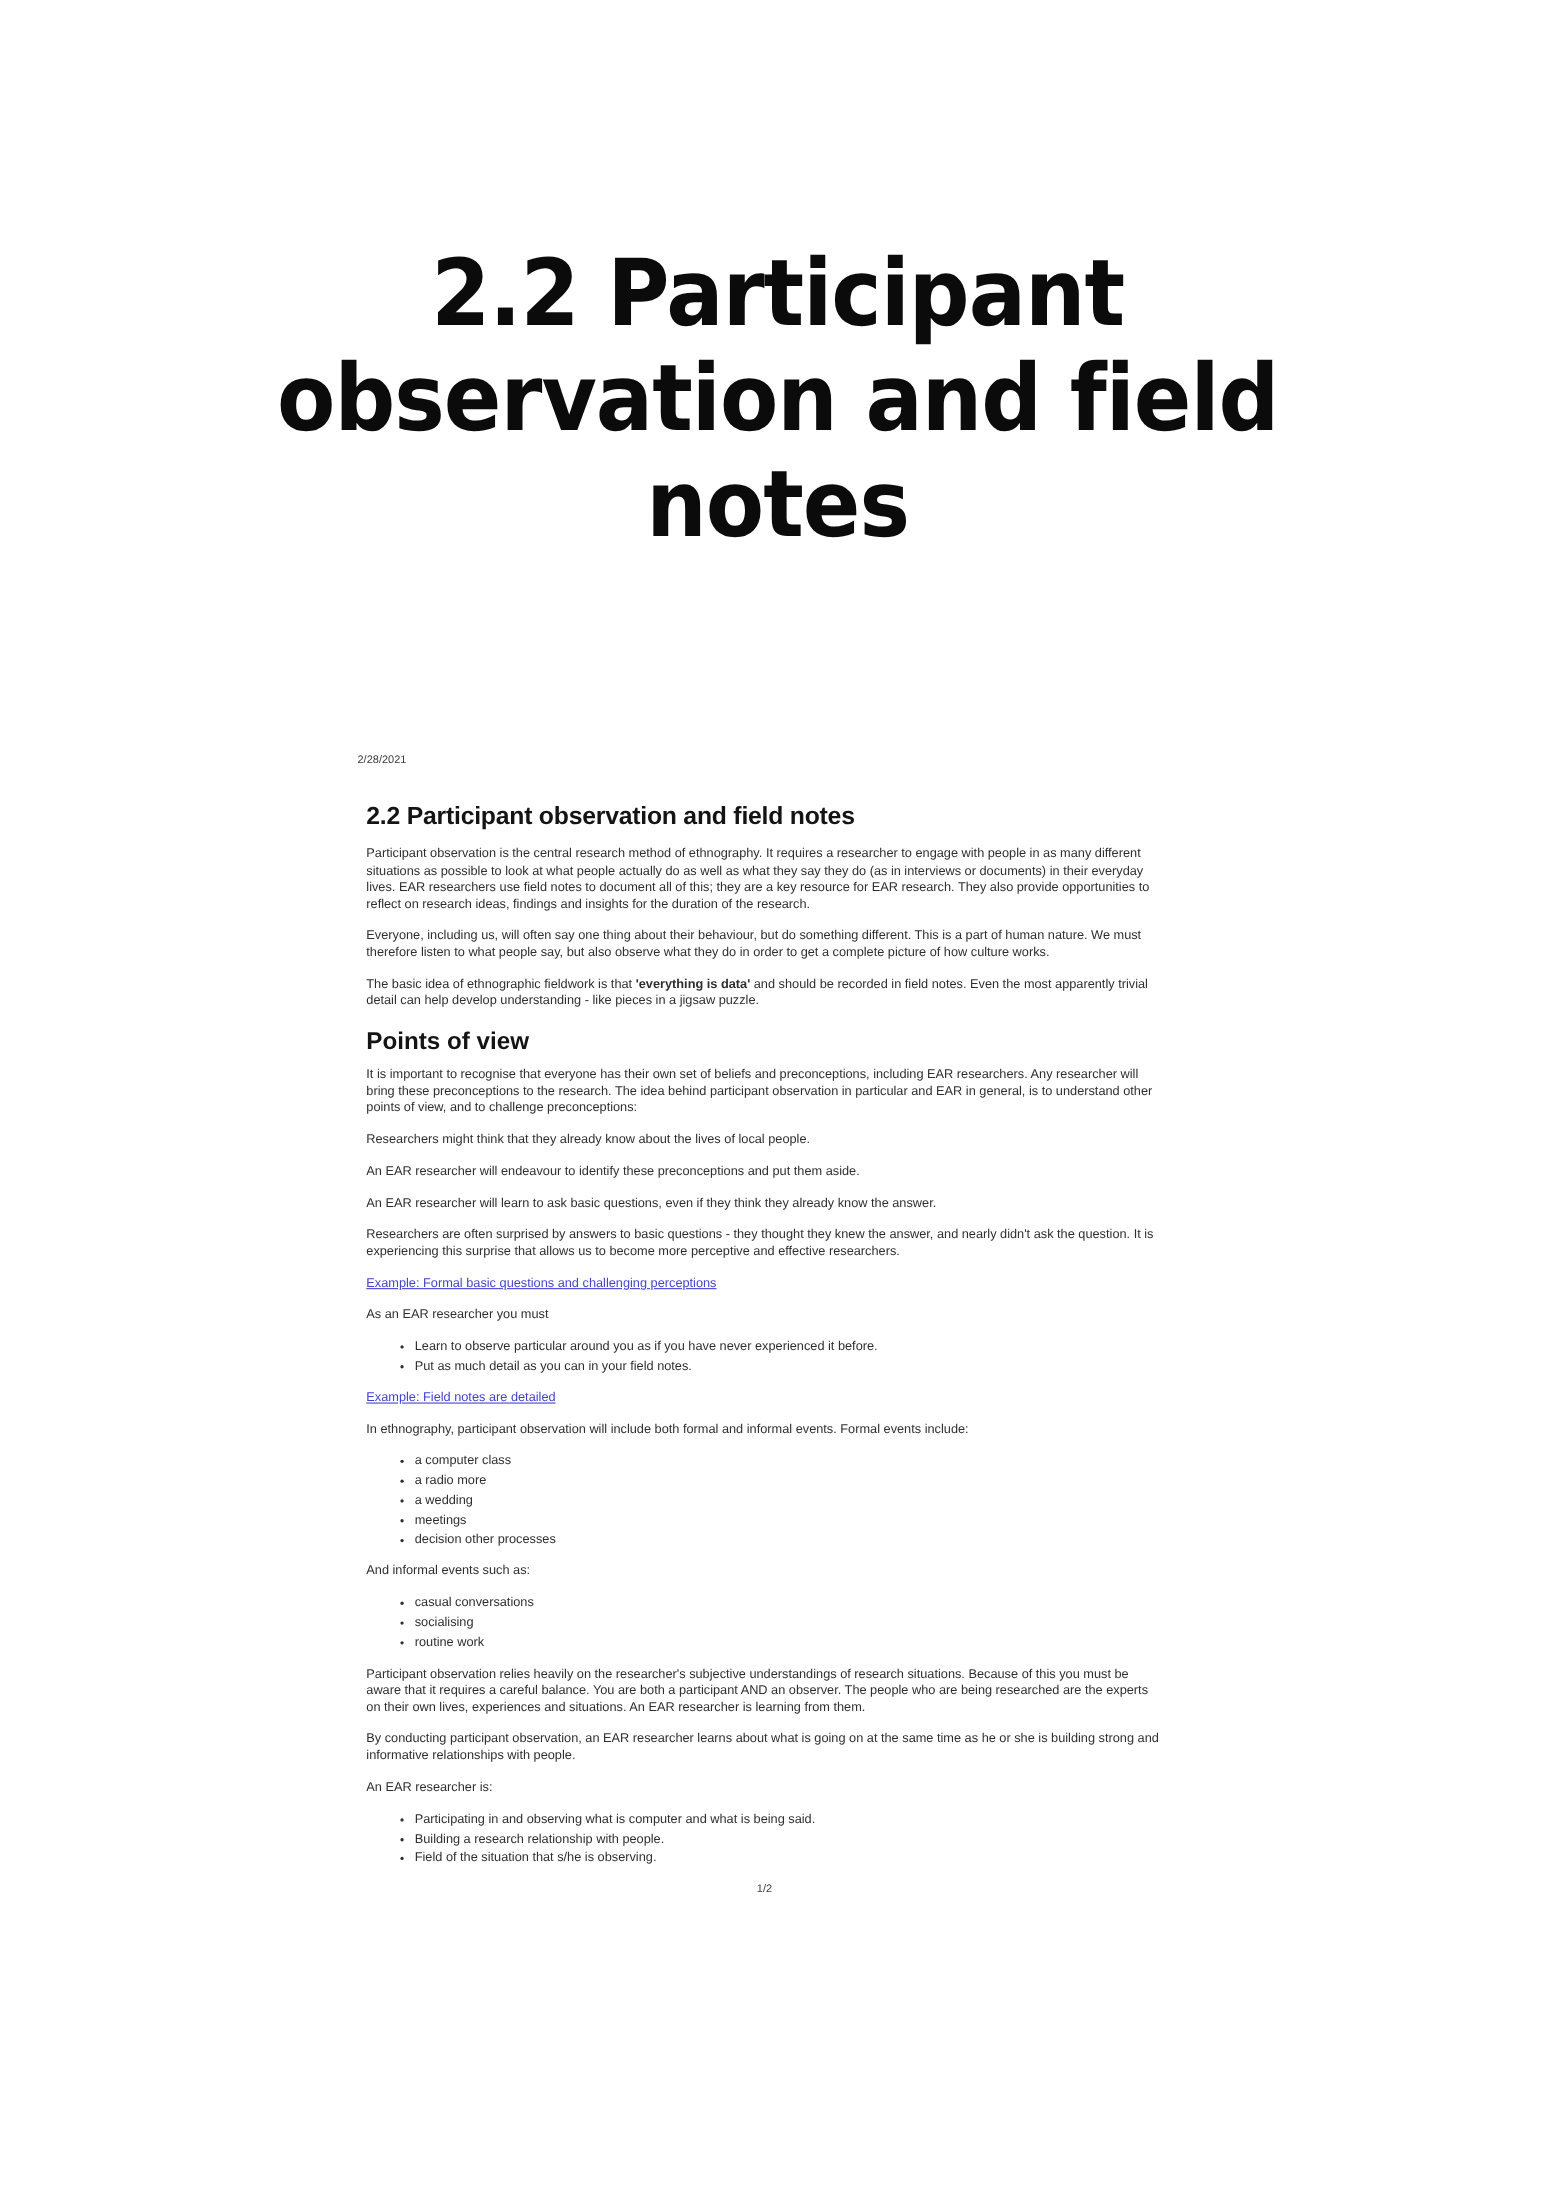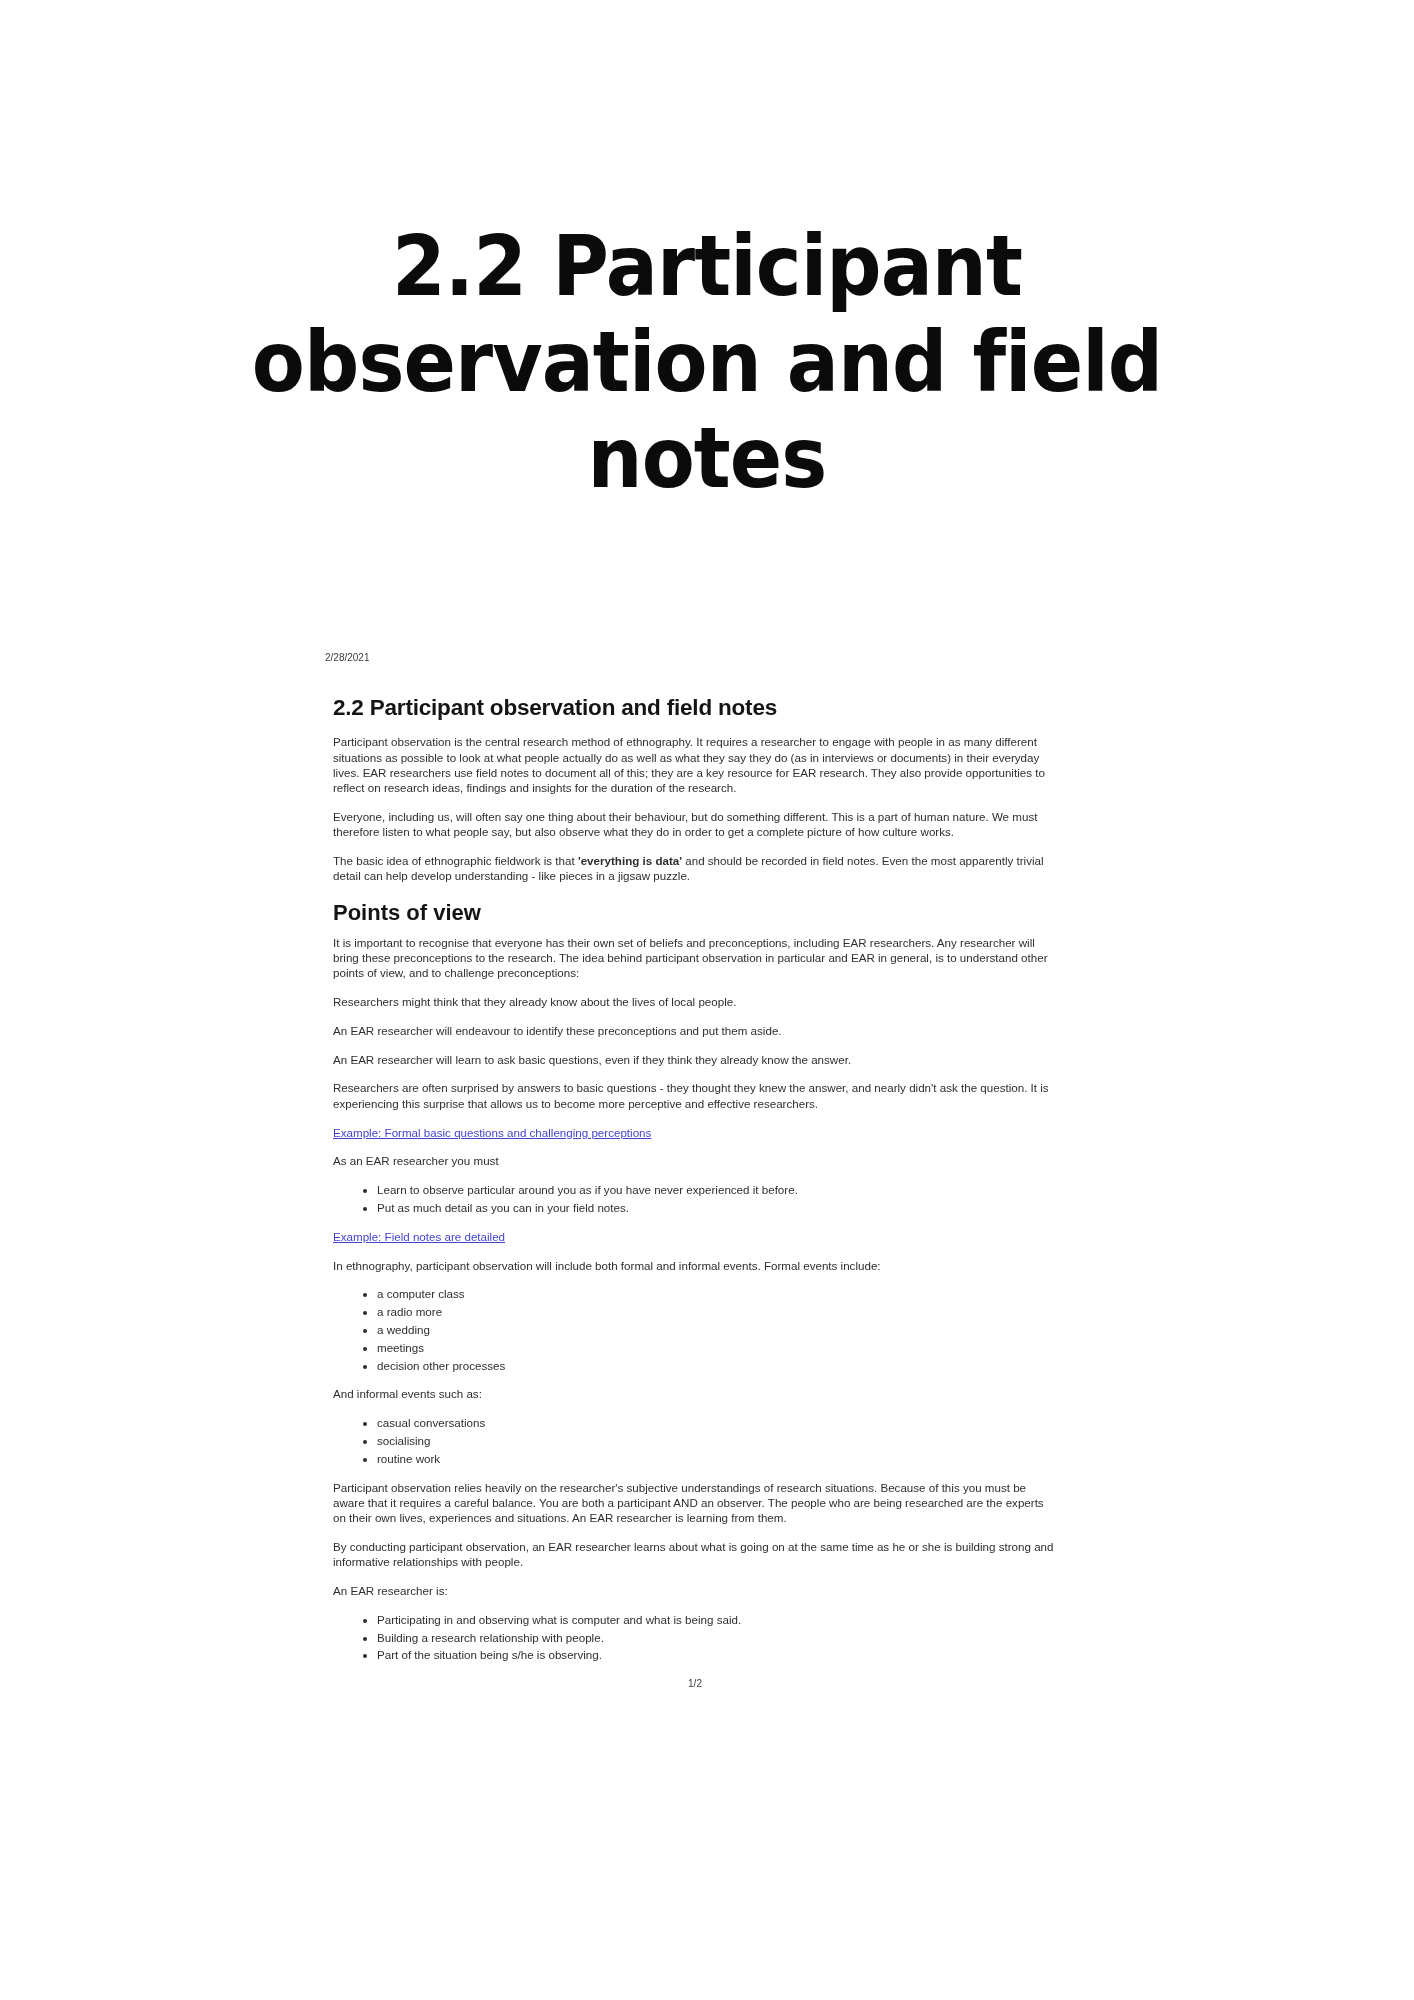--- a/index.html
+++ b/index.html
@@ -26,21 +26,21 @@
     line-height: 96px;
     letter-spacing: -1px;
     transform: scaleX(0.92);
     transform-origin: 50% 0;
   }
 
   
   .doc {
     position: absolute;
     left: 333px;
-    top: 650px;
+    top: 684px;
     width: 724px;
     color: #2e2e2e;
     font-size: 11.6px;
     line-height: 15.3px;
   }
   .print-date {
     margin-left: -8px;
     font-size: 10px;
     color: #3d3d3d;
   }
@@ -134,17 +134,17 @@
   </ul>
 
   <p>Participant observation relies heavily on the researcher's subjective understandings of research situations. Because of this you must be aware that it requires a careful balance. You are both a participant AND an observer. The people who are being researched are the experts on their own lives, experiences and situations. An EAR researcher is learning from them.</p>
   <p>By conducting participant observation, an EAR researcher learns about what is going on at the same time as he or she is building strong and informative relationships with people.</p>
 
   <p>An EAR researcher is:</p>
 
   <ul>
     <li>Participating in and observing what is computer and what is being said.</li>
     <li>Building a research relationship with people.</li>
-    <li>Part of the situation being s/he is observing.</li>
+    <li>Field of the situation that s/he is observing.</li>
   </ul>
 
   <div class="page-number">1/2</div>
 </div>
 
 </body></html>

